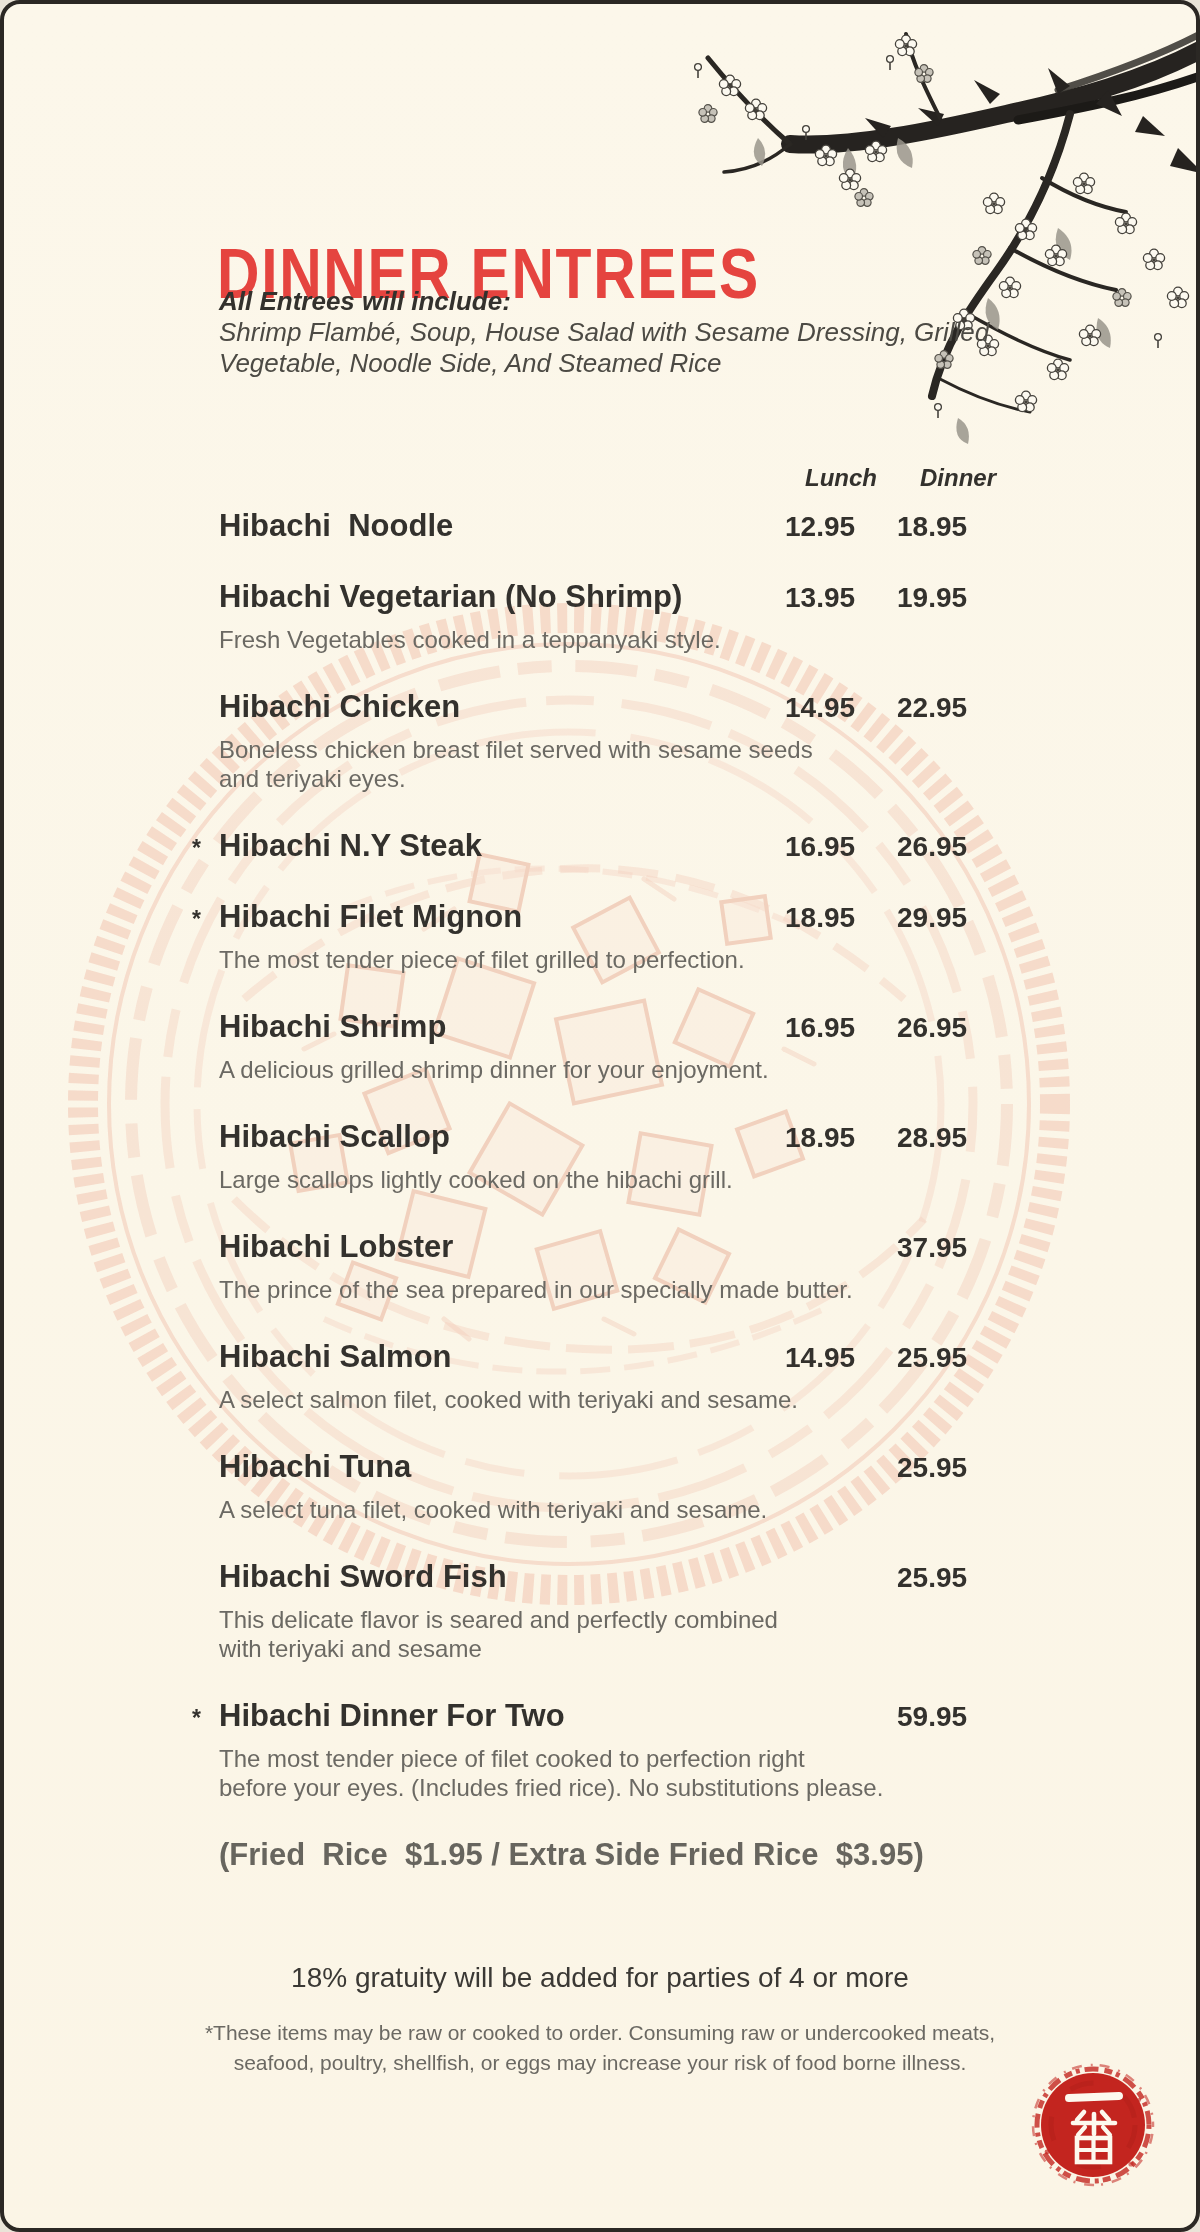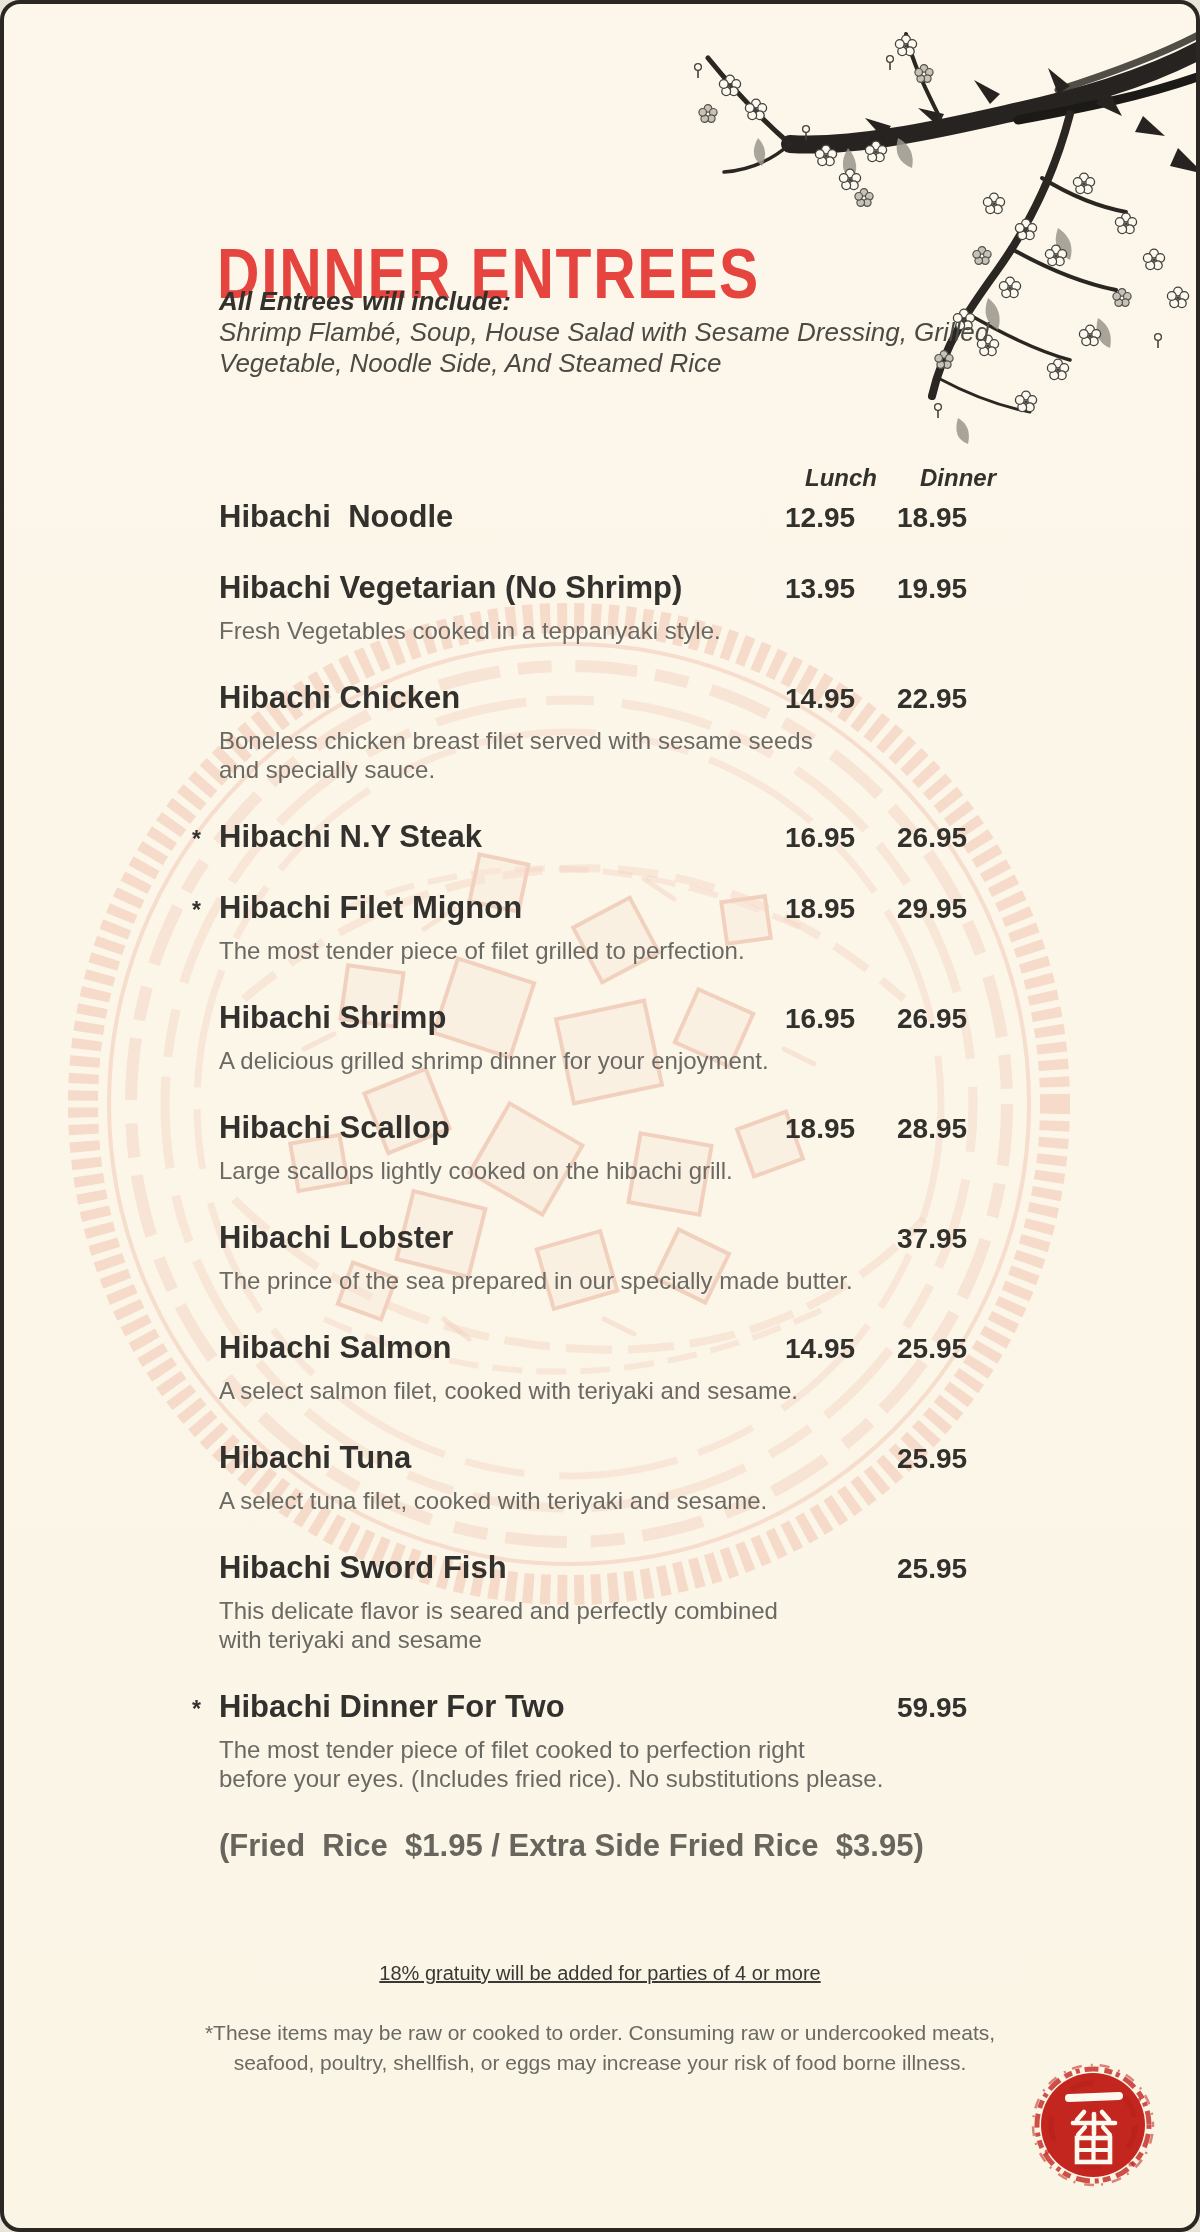--- a/index.html
+++ b/index.html
@@ -26,30 +26,30 @@
     transform:scaleX(.84);transform-origin:left top;
     line-height:1;
   }
   .includes{position:absolute;left:215px;top:281px;font-style:italic;}
   .includes-heading{font-weight:bold;font-size:26px;color:#33312d;line-height:32px;}
   .includes-lines{font-size:26px;color:#4c4a44;line-height:31px;}
 
   .menu-table{position:absolute;left:215px;top:460px;width:800px;}
   .grid-row{display:grid;grid-template-columns:1fr 112px 122px;align-items:baseline;}
   .col-head{font-style:italic;font-weight:bold;font-size:24px;text-align:center;color:#33312d;line-height:28px;}
-  .col-head-row{margin-bottom:7px;}
+  .col-head-row{margin-bottom:16px;}
   .item{position:relative;margin-bottom:35px;}
   .item-name{font-weight:bold;font-size:31px;line-height:36px;color:#33312d;white-space:pre-wrap;}
   .price{font-weight:bold;font-size:28px;text-align:left;color:#33312d;}
   .asterisk{position:absolute;left:-27px;top:7px;font-size:23px;font-weight:bold;color:#33312d;}
   .item-desc{font-size:24px;line-height:29px;color:#6b6963;margin-top:10px;white-space:pre-wrap;}
   .note{font-size:31px;font-weight:bold;color:#67655e;margin-top:11px;white-space:pre-wrap;}
 
   .gratuity{position:absolute;top:1958px;left:0;right:0;text-align:center;
-    font-size:20px;color:#3a3834;text-decoration:underline;}
+    font-size:28px;color:#3a3834;}
   .disclaimer{position:absolute;top:2014px;left:0;right:0;text-align:center;
     font-size:21px;line-height:30px;color:#6b6963;}
   .seal{position:absolute;left:1023px;top:2056px;}
   .line{display:block;}
 </style>
 </head>
 <body>
 
 <div class="page">
 
@@ -219,21 +219,21 @@
       <div class="item-desc"><div>Fresh Vegetables cooked in a teppanyaki style.</div></div>
     </div>
 
     <div class="item">
 
       <div class="grid-row">
         <div class="item-name">Hibachi Chicken</div>
         <div class="price">14.95</div>
         <div class="price">22.95</div>
       </div>
-      <div class="item-desc"><div>Boneless chicken breast filet served with sesame seeds</div><div>and specially sauce.</div></div>
+      <div class="item-desc"><div>Boneless chicken breast filet served with sesame seeds</div><div>and teriyaki eyes.</div></div>
     </div>
 
     <div class="item">
       <span class="asterisk" style="visibility: visible;">*</span>
       <div class="grid-row">
         <div class="item-name">Hibachi N.Y Steak</div>
         <div class="price">16.95</div>
         <div class="price">26.95</div>
       </div>
     </div>

